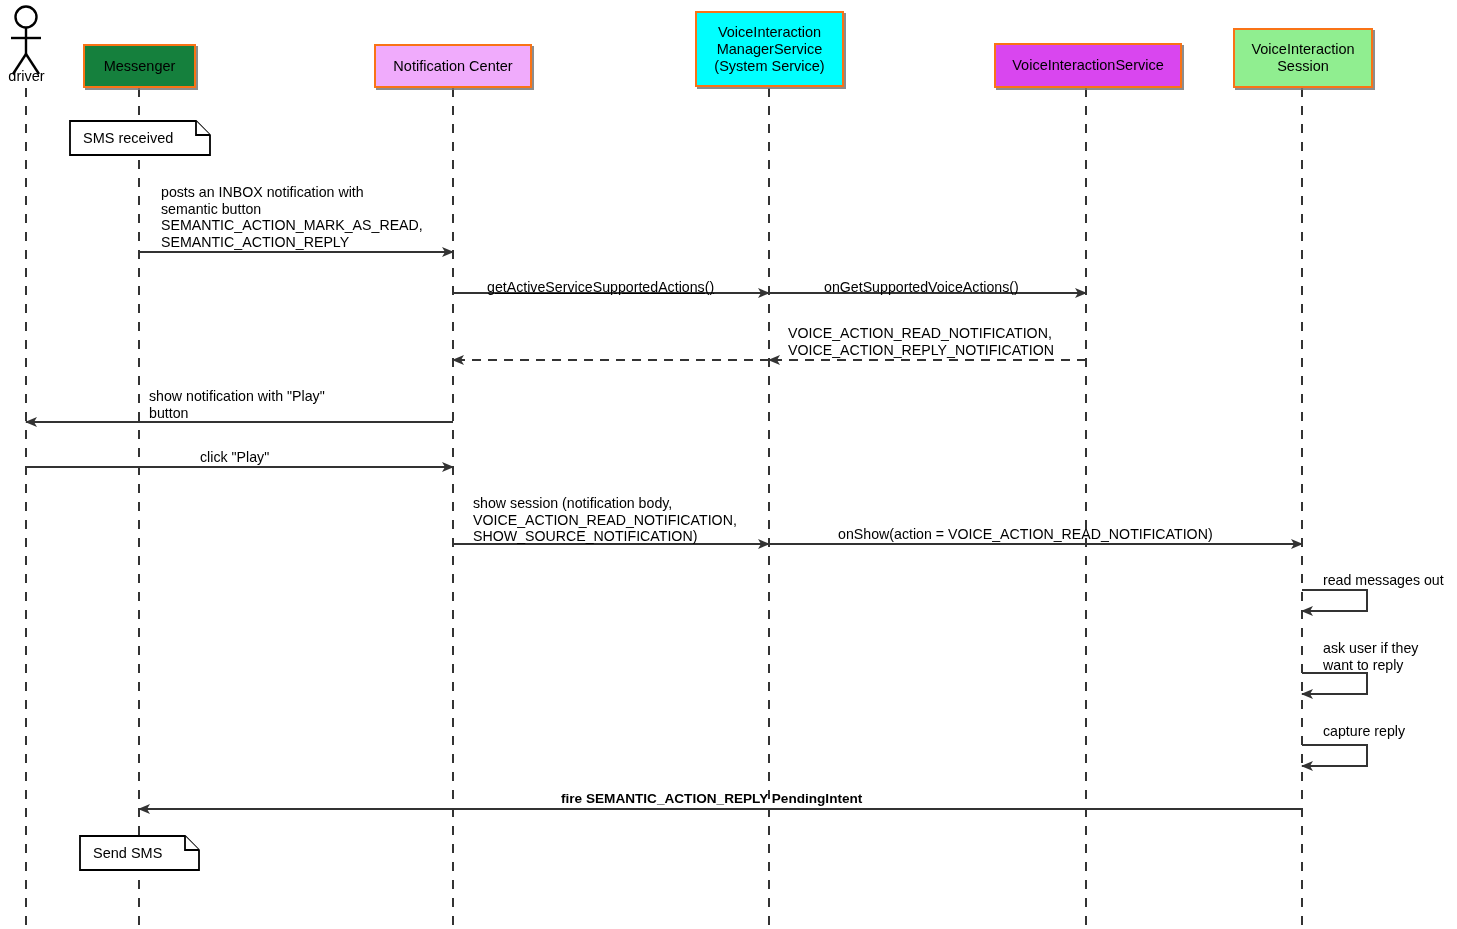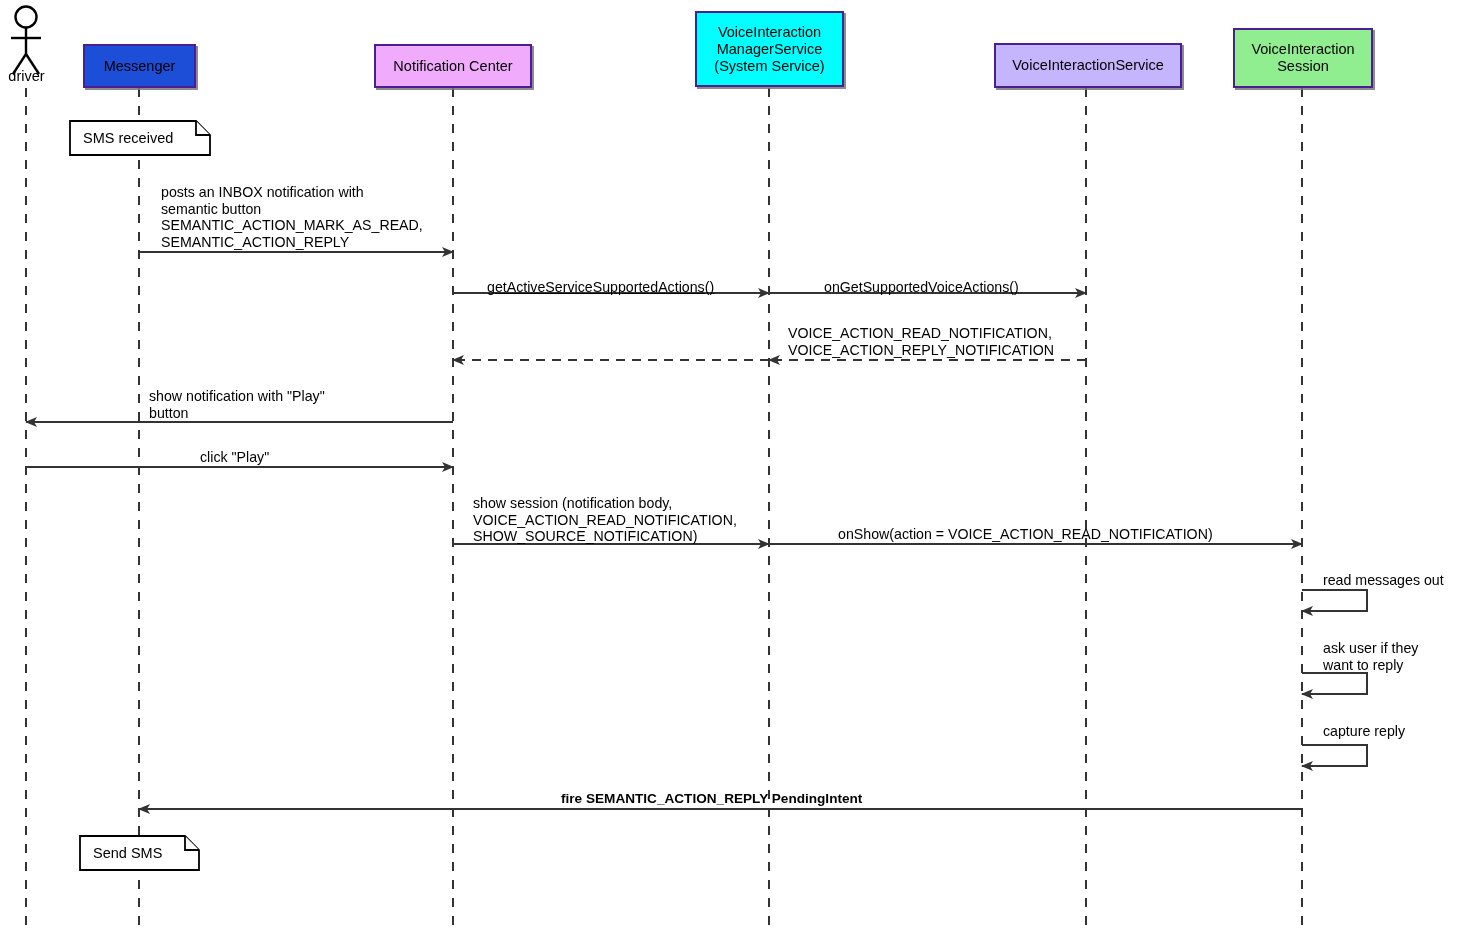--- a/index.html
+++ b/index.html
@@ -23,21 +23,21 @@
     position: absolute;
     left: 0;
     top: 0;
     width: 1457px;
     height: 929px;
     overflow: visible;
   }
   .participant-box {
     position: absolute;
     box-sizing: border-box;
-    border: 2px solid #4c1d95;
+    border: 2px solid #f97316;
     box-shadow: 2px 2px 0 rgba(120,120,120,0.85);
     display: flex;
     align-items: center;
     justify-content: center;
     text-align: center;
     font-size: 14.5px;
     line-height: 17px;
     color: #000000;
     z-index: 5;
   }
@@ -140,35 +140,35 @@
     <g stroke="#000000" stroke-width="1.8" fill="#ffffff">
       <path d="M70,121 L196,121 L210,135 L210,155 L70,155 Z"></path>
       <path d="M196,121 L196,135 L210,135"></path>
       <path d="M80,836 L185,836 L199,850 L199,870 L80,870 Z"></path>
       <path d="M185,836 L185,850 L199,850"></path>
     </g>
   </svg>
 
   <div class="actor-label" style="left:0px; top:68px; width:53px;">driver</div>
 
-  <div class="participant-box" style="left:83px; top:44px; width:113px; height:44px; background:#1d4ed8;">
+  <div class="participant-box" style="left:83px; top:44px; width:113px; height:44px; background:#15803d;">
     <span>Messenger</span>
   </div>
 
   <div class="participant-box" style="left:374px; top:44px; width:158px; height:44px; background:#f0abfc;">
     <span>Notification Center</span>
   </div>
 
   <div class="participant-box" style="left:695px; top:11px; width:149px; height:76px; background:#00ffff; white-space:pre-line;">
     <span>VoiceInteraction
 ManagerService
 (System Service)</span>
   </div>
 
-  <div class="participant-box" style="left:994px; top:43px; width:188px; height:45px; background:#c4b5fd;">
+  <div class="participant-box" style="left:994px; top:43px; width:188px; height:45px; background:#d946ef;">
     <span>VoiceInteractionService</span>
   </div>
 
   <div class="participant-box" style="left:1233px; top:28px; width:140px; height:60px; background:#90ee90; white-space:pre-line;">
     <span>VoiceInteraction
 Session</span>
   </div>
 
   <div class="note" style="left:70px; top:121px; width:140px; height:34px; background:transparent;">
     <span class="note-text">SMS received</span>

